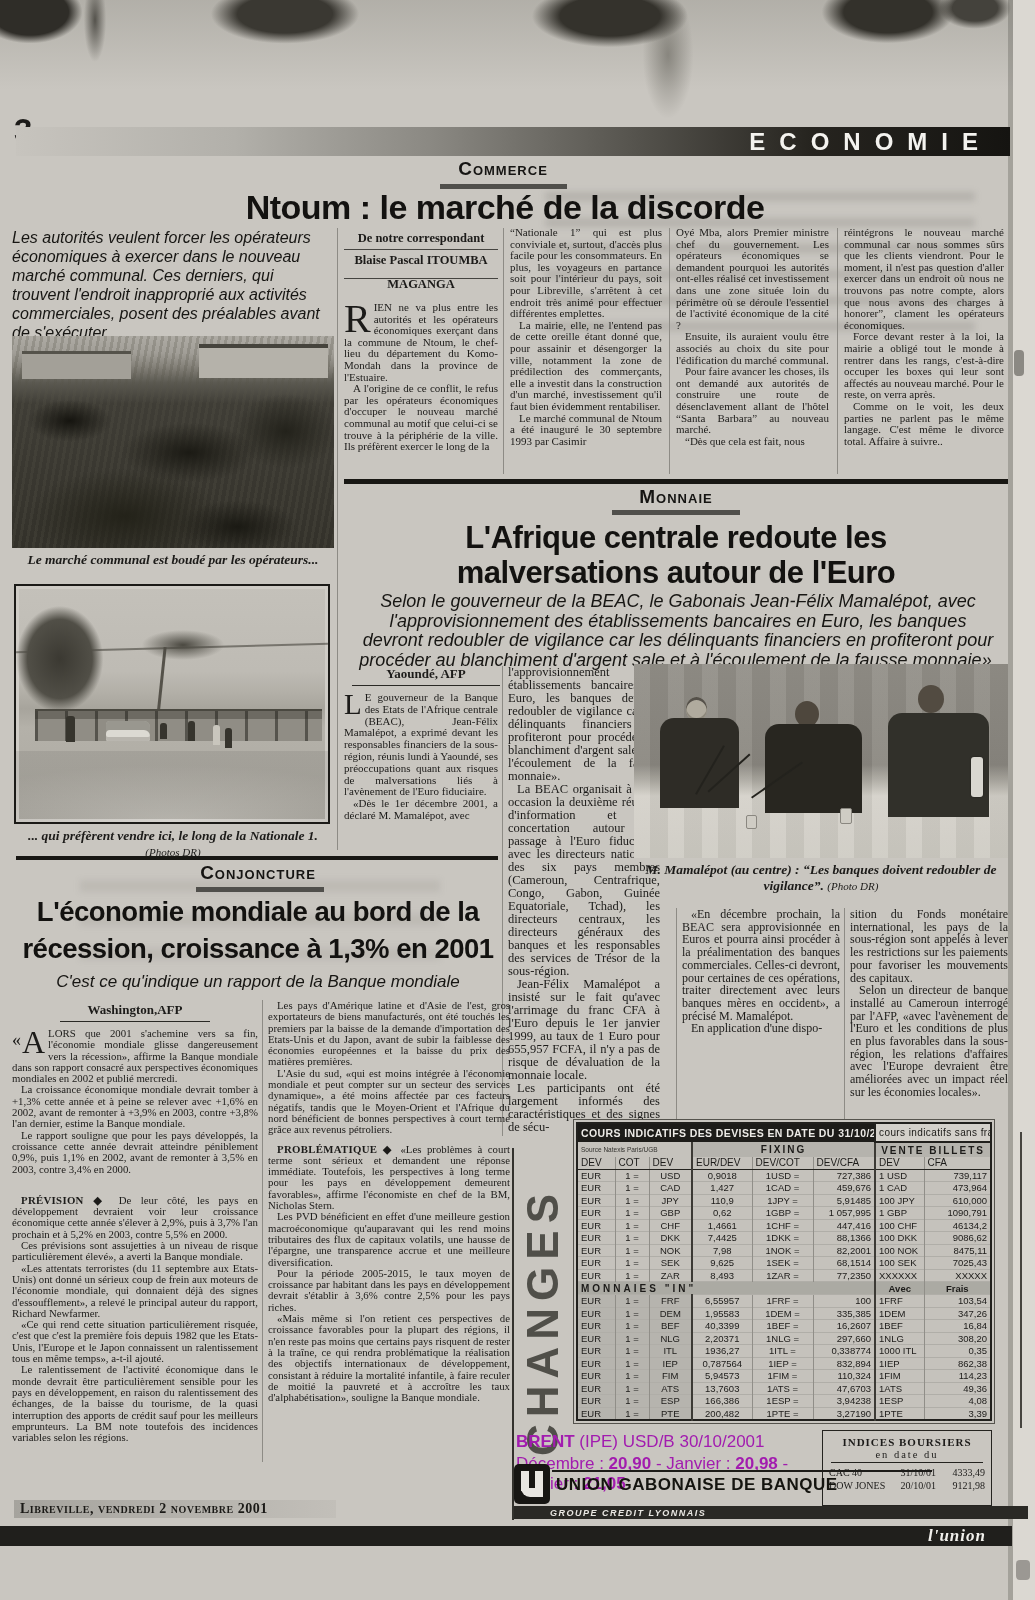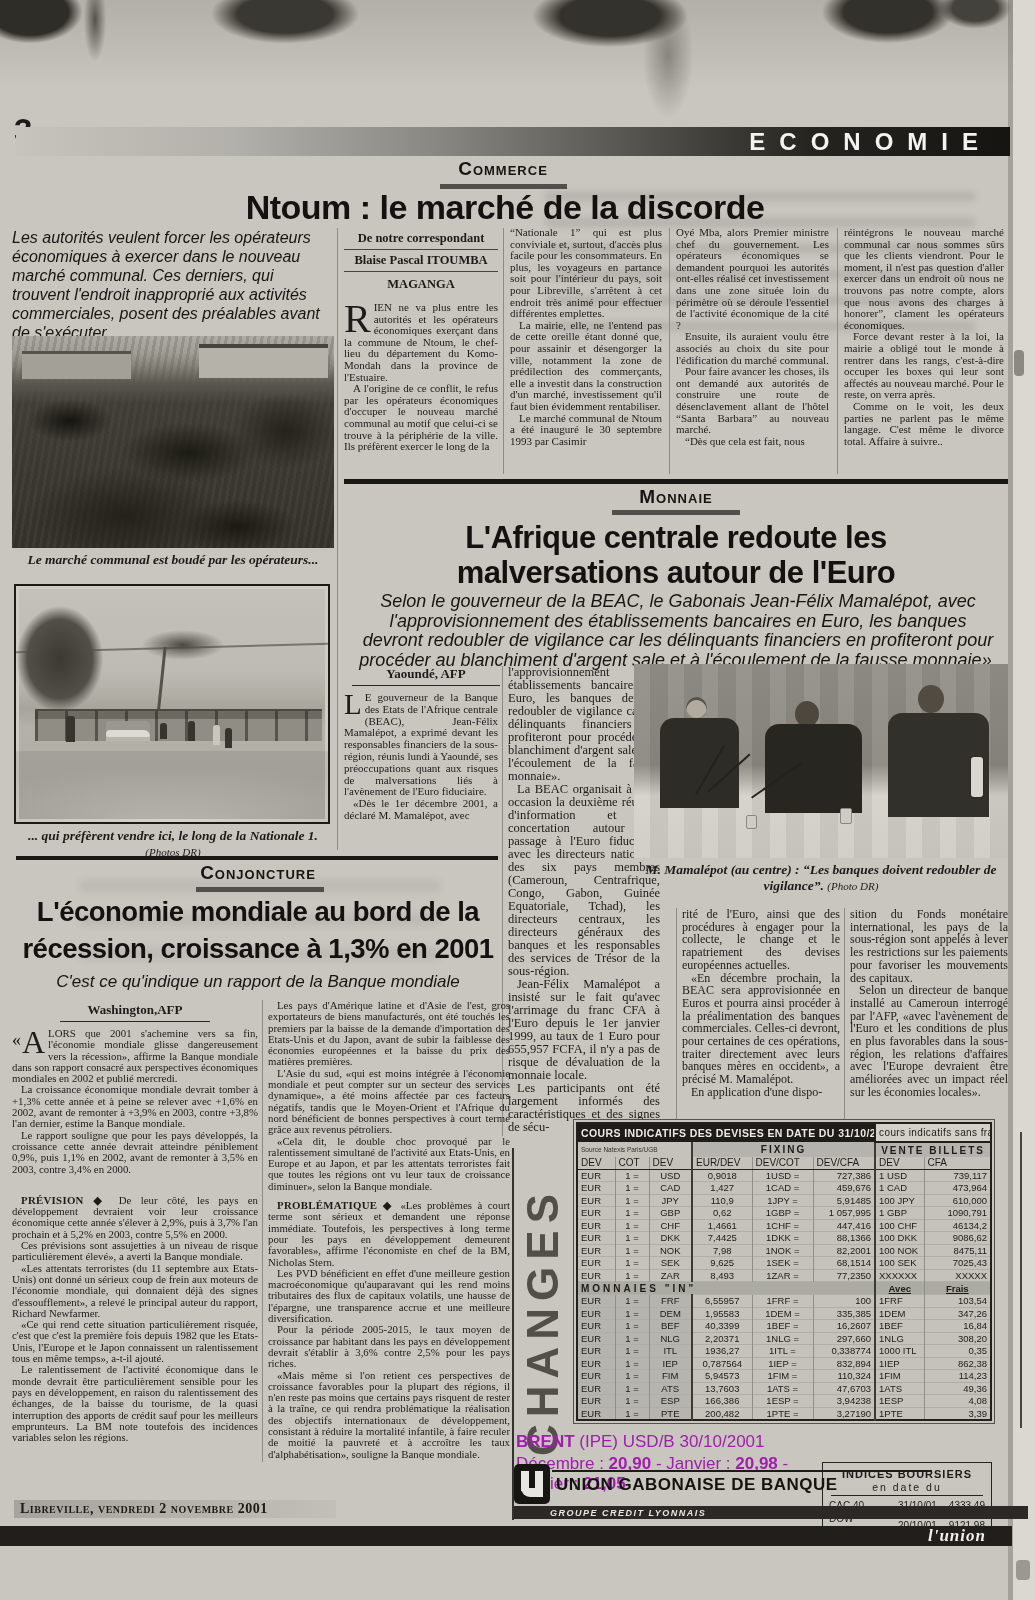--- a/index.html
+++ b/index.html
@@ -104,28 +104,28 @@
   .t-title th{background:#1d1c19;color:#eceae6;font-size:10.5px;font-weight:bold;letter-spacing:.4px;height:17px;}
   .t-title th.sans-frais{background:#d3d0ca;color:#1c1b18;border:2px solid #21201d;font-weight:normal;font-size:10px;}
   .t-sub th{height:14px;font-weight:bold;}
   .t-sub .src{font-size:6.5px;font-weight:normal;text-align:left;color:#33322e;}
   .t-sub .fixing,.t-sub .vente{background:#b5b3ad;letter-spacing:2px;font-size:10px;border-left:2px solid #3c3a35;}
   .t-cols th{font-weight:normal;font-size:10px;border-bottom:1.5px solid #24231f;border-left:1px solid #908e88;text-align:left;}
   .t-cols th:first-child{border-left:none;}
   .t-cols th:nth-child(4),.t-cols th:nth-child(7){border-left:2px solid #3c3a35;}
   .in-band td{background:#abaaa3;font-weight:bold;height:12px;}
   .in-band td:first-child{text-align:center;letter-spacing:3px;font-size:10px;}
-  .in-band td:nth-child(2),.in-band td:nth-child(3){font-size:9.5px;border-left:1px solid #908e88;text-decoration:underline;}
+  .in-band td:nth-child(2),.in-band td:nth-child(3){font-size:9.5px;border-left:1px solid #908e88;}
   .in-band td:nth-child(2){border-left:2px solid #3c3a35;}
   .in-rows td:nth-child(-n+3){background:#b6b4ae;}
   .changes-vert{font-family:"Liberation Sans",sans-serif;font-weight:bold;font-size:44px;color:#504f49;
     writing-mode:vertical-rl;transform:rotate(180deg);letter-spacing:7px;line-height:58px;}
   
   .brent{font-family:"Liberation Sans",sans-serif;font-size:17px;text-align:left;color:#a21caf;}
-  .indices{border:1.5px solid #24231f;font-family:Liberation Sans, sans-serif;text-align:center;margin-top:32px;}
+  .indices{border:1.5px solid #24231f;font-family:Liberation Serif, serif;text-align:center;}
   .indices .ttl{font-size:11px;font-weight:bold;letter-spacing:1px;margin-top:5px;}
   .indices .sub{font-size:10.5px;letter-spacing:2px;margin:1px 0 2px;}
   .indices hr{border:none;border-top:1.5px solid #24231f;margin:0 8px 3px;}
   .idx{width:100%;border-collapse:collapse;}
   .idx td{font-size:10px;padding:0 6px;text-align:left;line-height:13px;}
   .idx td:nth-child(3){text-align:right;}
   .ugb-name{font-family:"Liberation Sans",sans-serif;font-weight:bold;font-size:17px;letter-spacing:.5px;color:#16514f;color:#17514e;}
   .ugb-bar{background:#2a2925;color:#e9e7e2;font-family:"Liberation Sans",sans-serif;
            font-style:italic;font-weight:bold;font-size:9px;letter-spacing:1.5px;
            display:flex;align-items:center;padding-left:36px;}
@@ -162,21 +162,21 @@
   <div class="abs headline" style="left:160px;top:188px;width:690px;font-size:34px;">Ntoum : le marché de la discorde</div>
 
   <div class="abs standfirst" style="left:12px;top:228px;width:322px;font-size:16px;line-height:19px;">Les autorités veulent forcer les opérateurs économiques à exercer dans le nouveau marché communal. Ces derniers, qui trouvent l'endroit inapproprié aux activités commerciales, posent des préalables avant de s'exécuter.</div>
 
   <div class="abs vline" style="left:337px;top:228px;height:622px;"></div>
   <div class="abs vline" style="left:503px;top:228px;height:246px;"></div>
   <div class="abs vline" style="left:669px;top:228px;height:246px;"></div>
   <div class="abs vline" style="left:837px;top:228px;height:246px;"></div>
 
   <div class="abs byl" style="left:344px;top:231px;width:154px;border-bottom:1px solid #454440;padding-bottom:3px;">De notre correspondant</div>
-  <div class="abs byl" style="left:344px;top:253px;width:154px;border-bottom:1px solid #454440;padding-bottom:3px;">Blaise Pascal ITOUMBA</div>
+  <div class="abs byl" style="left:344px;top:253px;width:154px;border-bottom:1px solid #454440;padding-bottom:10px;">Blaise Pascal ITOUMBA</div>
   <div class="abs byl" style="left:344px;top:277px;width:154px;">MAGANGA</div>
 
   <div class="abs body-col" style="left:344px;top:302px;width:154px;height:174px;font-size:11px;line-height:11.6px;">
     <p class="bp ni"><span class="dropcap">R</span><span>IEN ne va plus entre les autorités et les opérateurs économiques exerçant dans la commune de Ntoum, le chef-lieu du département du Komo-Mondah dans la province de l'Estuaire.</span></p>
     <p class="bp">A l'origine de ce conflit, le refus par les opérateurs économiques d'occuper le nouveau marché communal au motif que celui-ci se trouve à la périphérie de la ville. Ils préfèrent exercer le long de la</p>
   </div>
   <div class="abs body-col" style="left:510px;top:227px;width:152px;height:250px;font-size:11px;line-height:11.6px;">
     <p class="bp ni">“Nationale 1” qui est plus conviviale et, surtout, d'accès plus facile pour les consommateurs. En plus, les voyageurs en partance soit pour l'intérieur du pays, soit pour Libreville, s'arrêtent à cet endroit très animé pour effectuer différentes emplettes.</p>
     <p class="bp">La mairie, elle, ne l'entend pas de cette oreille étant donné que, pour assainir et désengorger la ville, notamment la zone de prédilection des commerçants, elle a investit dans la construction d'un marché, investissement qu'il faut bien évidemment rentabiliser.</p>
     <p class="bp">Le marché communal de Ntoum a été inauguré le 30 septembre 1993 par Casimir</p>
@@ -252,21 +252,20 @@
     <div class="abs p3-glass" style="left:55%;top:74%;width:10px;height:14px;"></div>
     <div class="abs p3-glass" style="left:30%;top:78%;width:9px;height:12px;"></div>
   </div>
   <div class="abs caption" style="left:634px;top:862px;width:374px;font-size:13.5px;line-height:16px;">
     <span>M. Mamalépot (au centre) : “Les banques doivent redoubler de vigilance”.</span>
     <span class="credit" style="font-size:11px;">(Photo DR)</span>
   </div>
 
   <div class="abs vline" style="left:676px;top:908px;height:220px;"></div>
   <div class="abs body-col" style="left:682px;top:908px;width:158px;height:222px;font-size:12px;line-height:12.7px;">
-    <p class="bp ni">rité de l'Euro, ainsi que des procédures à engager pour la collecte, le change et le rapatriement des devises européennes actuelles.</p>
     <p class="bp">«En décembre prochain, la BEAC sera approvisionnée en Euros et pourra ainsi procéder à la préalimentation des banques commerciales. Celles-ci devront, pour certaines de ces opérations, traiter directement avec leurs banques mères en occident», a précisé M. Mamalépot.</p>
     <p class="bp">En application d'une dispo-</p>
   </div>
   <div class="abs vline" style="left:844px;top:908px;height:220px;"></div>
   <div class="abs body-col" style="left:850px;top:908px;width:158px;height:222px;font-size:12px;line-height:12.7px;">
     <p class="bp ni">sition du Fonds monétaire international, les pays de la sous-région sont appelés à lever les restrictions sur les paiements pour favoriser les mouvements des capitaux.</p>
     <p class="bp">Selon un directeur de banque installé au Cameroun interrogé par l'AFP, «avec l'avènement de l'Euro et les conditions de plus en plus favorables dans la sous-région, les relations d'affaires avec l'Europe devraient être améliorées avec un impact réel sur les économies locales».</p>
   </div>
 
   <div class="abs thick" style="left:16px;top:856px;width:482px;height:4px;"></div>
@@ -284,21 +283,20 @@
     <p class="bp">Le rapport souligne que pour les pays développés, la croissance cette année devrait atteindre péniblement 0,9%, puis 1,1% en 2002, avant de remonter à 3,5% en 2003, contre 3,4% en 2000.</p>
     <p class="bp" style="margin-top:20px;"><b class="lead">PRÉVISION ◆ </b><span>De leur côté, les pays en développement devraient voir leur croissance économique cette année s'élever à 2,9%, puis à 3,7% l'an prochain et à 5,2% en 2003, contre 5,5% en 2000.</span></p>
     <p class="bp">Ces prévisions sont assujetties à un niveau de risque particulièrement élevé», a averti la Banque mondiale.</p>
     <p class="bp">«Les attentats terroristes (du 11 septembre aux Etats-Unis) ont donné un sérieux coup de frein aux moteurs de l'économie mondiale, qui donnaient déjà des signes d'essoufflement», a relevé le principal auteur du rapport, Richard Newfarmer.</p>
     <p class="bp">«Ce qui rend cette situation particulièrement risquée, c'est que c'est la première fois depuis 1982 que les Etats-Unis, l'Europe et le Japon connaissent un ralentissement tous en même temps», a-t-il ajouté.</p>
     <p class="bp">Le ralentissement de l'activité économique dans le monde devrait être particulièrement sensible pour les pays en développement, en raison du ralentissement des échanges, de la baisse du tourisme, de la quasi interruption des apports de crédit sauf pour les meilleurs emprunteurs. La BM note toutefois des incidences variables selon les régions.</p>
   </div>
   <div class="abs body-col" style="left:268px;top:1000px;width:242px;height:468px;font-size:10.8px;line-height:11.3px;">
     <p class="bp">Les pays d'Amérique latine et d'Asie de l'est, gros exportateurs de biens manufacturés, ont été touchés les premiers par la baisse de la demande d'importation des Etats-Unis et du Japon, avant de subir la faiblesse des économies européennes et la baisse du prix des matières premières.</p>
     <p class="bp">L'Asie du sud, «qui est moins intégrée à l'économie mondiale et peut compter sur un secteur des services dynamique», a été moins affectée par ces facteurs négatifs, tandis que le Moyen-Orient et l'Afrique du nord bénéficient de bonnes perspectives à court terme grâce aux revenus pétroliers.</p>
-    <p class="bp">«Cela dit, le double choc provoqué par le ralentissement simultané de l'activité aux Etats-Unis, en Europe et au Japon, et par les attentats terroristes fait que toutes les régions ont vu leur taux de croissance diminuer», selon la Banque mondiale.</p>
     <p class="bp" style="margin-top:8px;"><b class="lead">PROBLÉMATIQUE ◆ </b><span>«Les problèmes à court terme sont sérieux et demandent une réponse immédiate. Toutefois, les perspectives à long terme pour les pays en développement demeurent favorables», affirme l'économiste en chef de la BM, Nicholas Stern.</span></p>
     <p class="bp">Les PVD bénéficient en effet d'une meilleure gestion macroéconomique qu'auparavant qui les rend moins tributaires des flux de capitaux volatils, une hausse de l'épargne, une transparence accrue et une meilleure diversification.</p>
     <p class="bp">Pour la période 2005-2015, le taux moyen de croissance par habitant dans les pays en développement devrait s'établir à 3,6% contre 2,5% pour les pays riches.</p>
     <p class="bp">«Mais même si l'on retient ces perspectives de croissance favorables pour la plupart des régions, il n'en reste pas moins que certains pays risquent de rester à la traîne, ce qui rendra problématique la réalisation des objectifs internationaux de développement, consistant à réduire la mortalité infantile, à faire reculer de moitié la pauvreté et à accroître les taux d'alphabétisation», souligne la Banque mondiale.</p>
   </div>
 
   <div class="abs" style="left:512px;top:1148px;width:2px;height:372px;background:#33322d;"></div>
   <div class="abs changes-vert" style="left:514px;top:1150px;height:306px;">CHANGES</div>
 
   <table class="fx abs" style="left:576px;top:1122px;">

